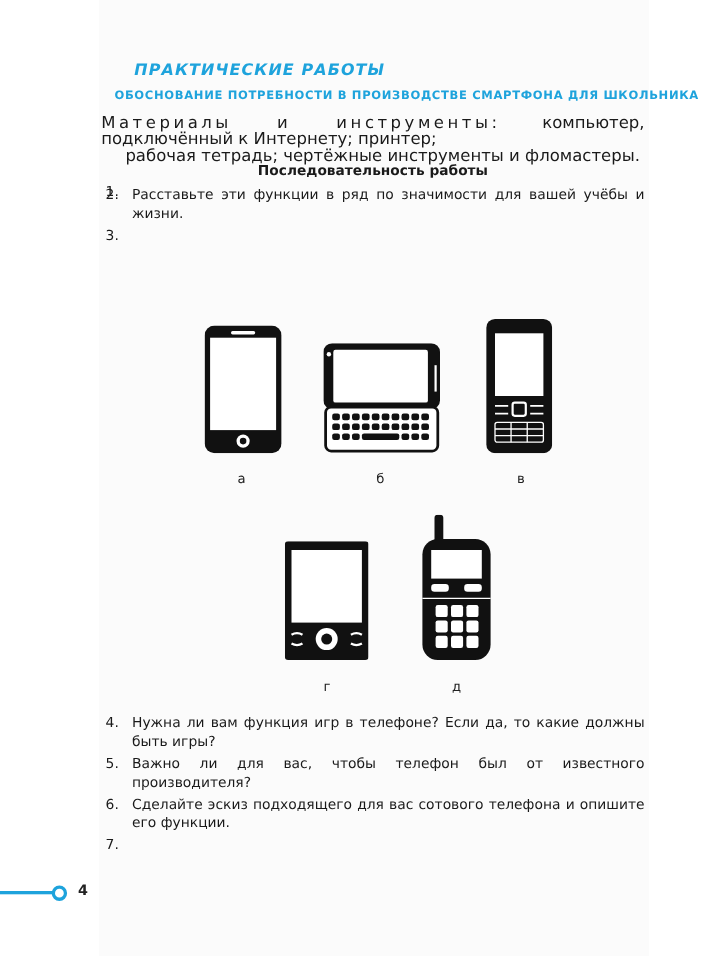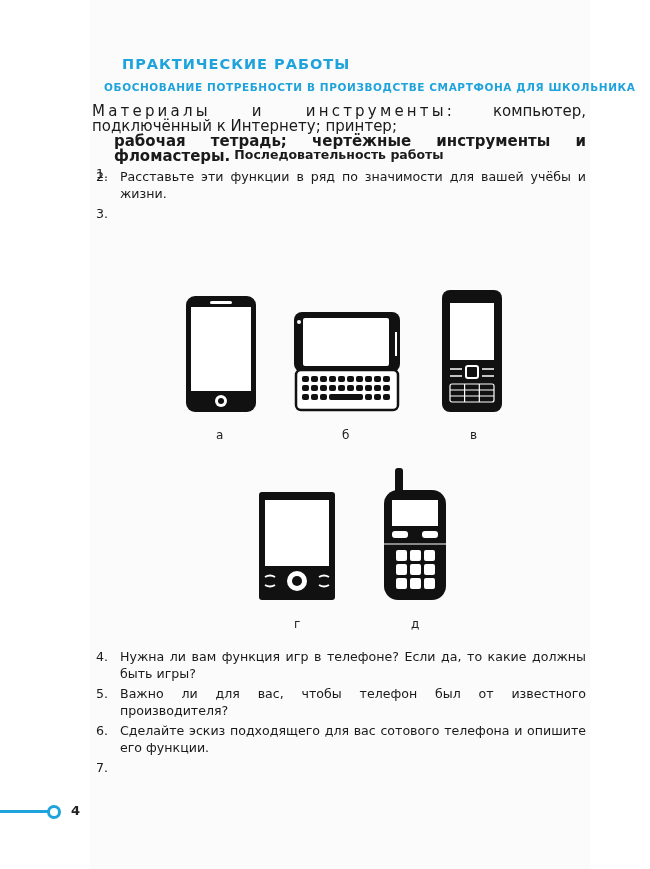--- a/index.html
+++ b/index.html
@@ -3,32 +3,32 @@
   <meta charset="utf-8">
   <style>
     html, body { margin: 0; padding: 0; }
     body {
       width: 650px; height: 869px; background: #ffffff; position: relative; overflow: hidden;
       font-family: "DejaVu Sans", sans-serif; color: #1a1a1a;
     }
     .page-shade { position: absolute; left: 90px; top: 0; width: 500px; height: 869px; background: #fbfbfb; }
     .h1 {
       position: absolute; left: 122px; top: 56px; font-size: 14.5px; font-weight: bold;
-      color: #1ea3dc; letter-spacing: 1px;
+      color: #1ea3dc; letter-spacing: 1px; font-style: italic;
     }
     .h2 {
       position: absolute; left: 104px; top: 81px; font-size: 10.5px; font-weight: bold;
       color: #1ea3dc; letter-spacing: 0.6px; white-space: nowrap;
     }
     .materials {
       position: absolute; left: 92px; top: 104px; width: 494px; font-size: 15px; line-height: 15px;
       text-align: justify; text-indent: 0;
     }
     .materials .lbl { letter-spacing: 3.2px; }
-    .materials .line2 { display: block; padding-left: 22px; font-weight: bold; }
+    .materials .line2 { display: block; padding-left: 22px; }
     .seq-title {
       position: absolute; left: 0; width: 678px; top: 147px; text-align: center;
       font-size: 12.5px; font-weight: bold;
     }
     .list { position: absolute; left: 96px; width: 490px; font-size: 12.6px; line-height: 17px; }
     .item { position: relative; padding-left: 24px; margin-bottom: 3px; text-align: justify; }
     .item .num { position: absolute; left: 0; top: 0; }
     .list1 { top: 165px; }
     .list2 { top: 648px; }
     .phone-wrap { position: absolute; }

